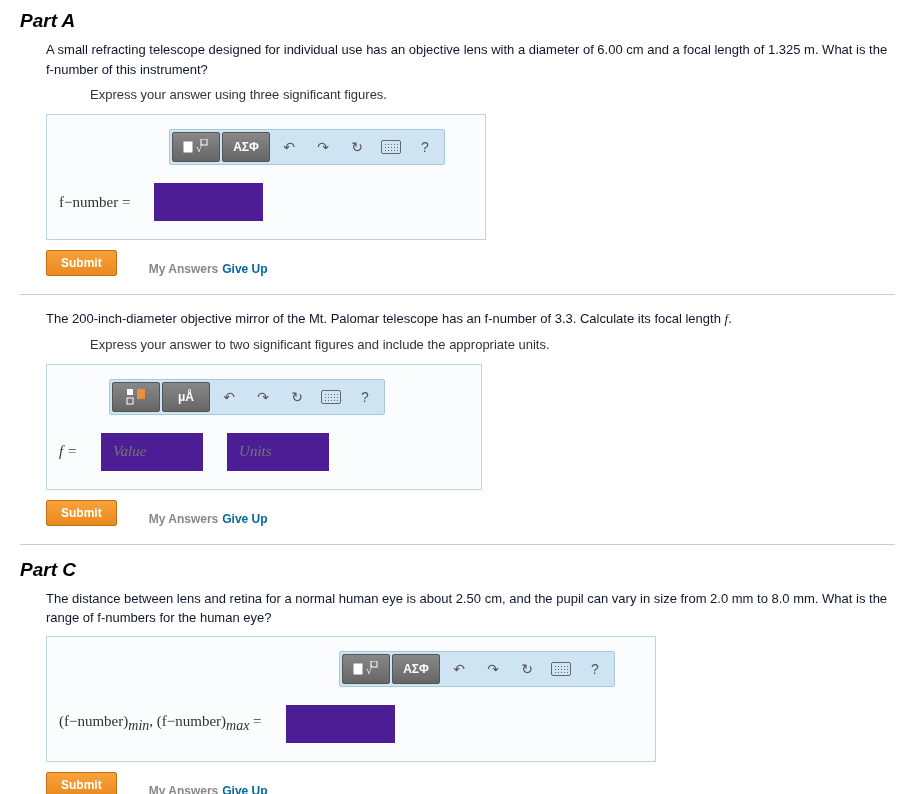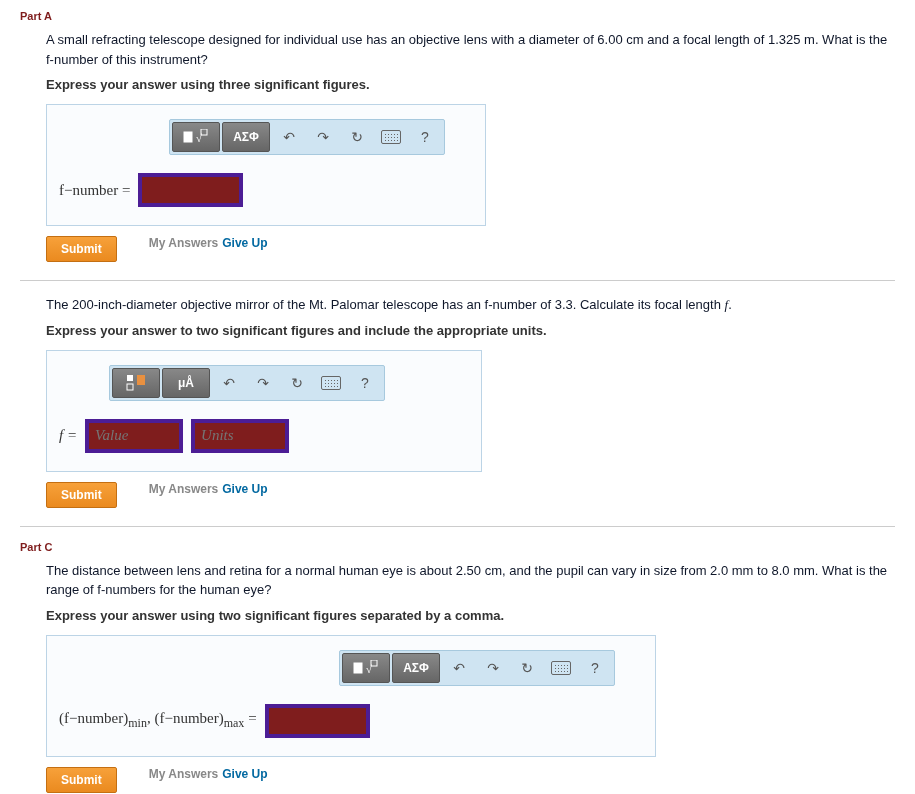--- a/index.html
+++ b/index.html
@@ -8,37 +8,39 @@
     color: #333;
     margin: 0;
     padding: 10px 20px;
     background: #fff;
   }
   .part {
     margin-bottom: 10px;
   }
   .part-title {
     font-weight: bold;
-    font-size: 11px;
-    color: #7f1d1d;
+    font-size: 19px;
+    color: #000000;
     margin-bottom: 8px;
+    font-style: italic;
   }
   .part-body {
     padding-left: 26px;
   }
   .question-text {
     color: #0f172a;
     line-height: 1.5;
     margin-bottom: 8px;
   }
   .instruction {
-    font-weight: bold;
+    font-weight: normal;
     color: #333;
     margin-bottom: 12px;
     margin-top: 4px;
+    margin-left: 44px;
   }
   .answer-box {
     border: 1px solid #bcd4e6;
     background: #fafcfe;
     padding: 14px 12px 18px 12px;
     margin-bottom: 10px;
     display: inline-block;
     min-width: 300px;
     box-sizing: border-box;
   }
@@ -69,42 +71,42 @@
     margin-right: 2px;
     font-size: 12px;
     font-weight: bold;
     height: 28px;
     padding: 0 6px;
   }
   .tb-dark svg { fill: #fff; }
   .answer-row {
     display: flex;
     align-items: center;
-    gap: 8px;
+    gap: 24px;
   }
   .answer-label {
     font-family: "Times New Roman", serif;
     font-size: 15px;
     white-space: nowrap;
   }
   .answer-input {
-    border: 4px solid #4c1d95;
+    border: 6px solid #4c1d95;
     height: 26px;
     width: 85px;
     font-family: "Times New Roman", serif;
     font-style: italic;
     font-size: 15px;
     color: #999;
     padding: 0 6px;
-    background: #7f1d1d;
+    background: #4c1d95;
   }
   .answer-input.wider { width: 78px; }
   .actions {
     display: flex;
-    align-items: flex-start;
+    align-items: flex-end;
     gap: 32px;
     margin-bottom: 18px;
   }
   .submit-btn {
     background: linear-gradient(#f7a13a, #ea8a1f);
     border: 1px solid #c46f12;
     color: #fff;
     font-weight: bold;
     font-size: 12px;
     padding: 5px 14px;
@@ -129,21 +131,21 @@
   }
   hr.sep {
     border: none;
     border-top: 1px solid #ccc;
     margin: 6px 0 14px 0;
   }
   .serif-math {
     font-family: "Times New Roman", serif;
   }
   .italic { font-style: italic; }
-  .sub { font-size: 12px; vertical-align: sub; }
+  .sub { font-size: 14px; vertical-align: sub; font-style: italic; }
   .keyboard-icon {
     width:18px; height:12px; border:1px solid #666; border-radius:2px;
     display:inline-block; position:relative;
   }
   .keyboard-icon::before {
     content:""; position:absolute; left:2px; top:2px; right:2px; bottom:2px;
     background-image: radial-gradient(#666 0.6px, transparent 0.6px);
     background-size: 3px 3px;
   }
 </style>
@@ -241,21 +243,20 @@
 </div>
 
 <hr class="sep">
 
 <div class="part">
   <div class="part-title">Part C</div>
   <div class="part-body">
     <div class="question-text">
       <span>The distance between lens and retina for a normal human eye is about 2.50 cm, and the pupil can vary in size from 2.0 mm to 8.0 mm. What is the range of f-numbers for the human eye?</span>
     </div>
-    <div class="instruction">Express your answer using two significant figures separated by a comma.</div>
 
     <div class="answer-box" style="width:610px;">
       <div style="padding-left:280px;">
         <div class="toolbar">
           <div class="tb-btn tb-dark">
             <svg width="26" height="16" viewBox="0 0 26 16">
                 <rect x="1" y="3" width="8" height="10" fill="#fff" stroke="#fff" stroke-width="1"></rect>
                 <text x="13" y="13" font-size="11" fill="#fff" font-family="serif">√</text>
                 <rect x="18" y="0" width="6" height="6" fill="none" stroke="#fff"></rect>
               </svg>

